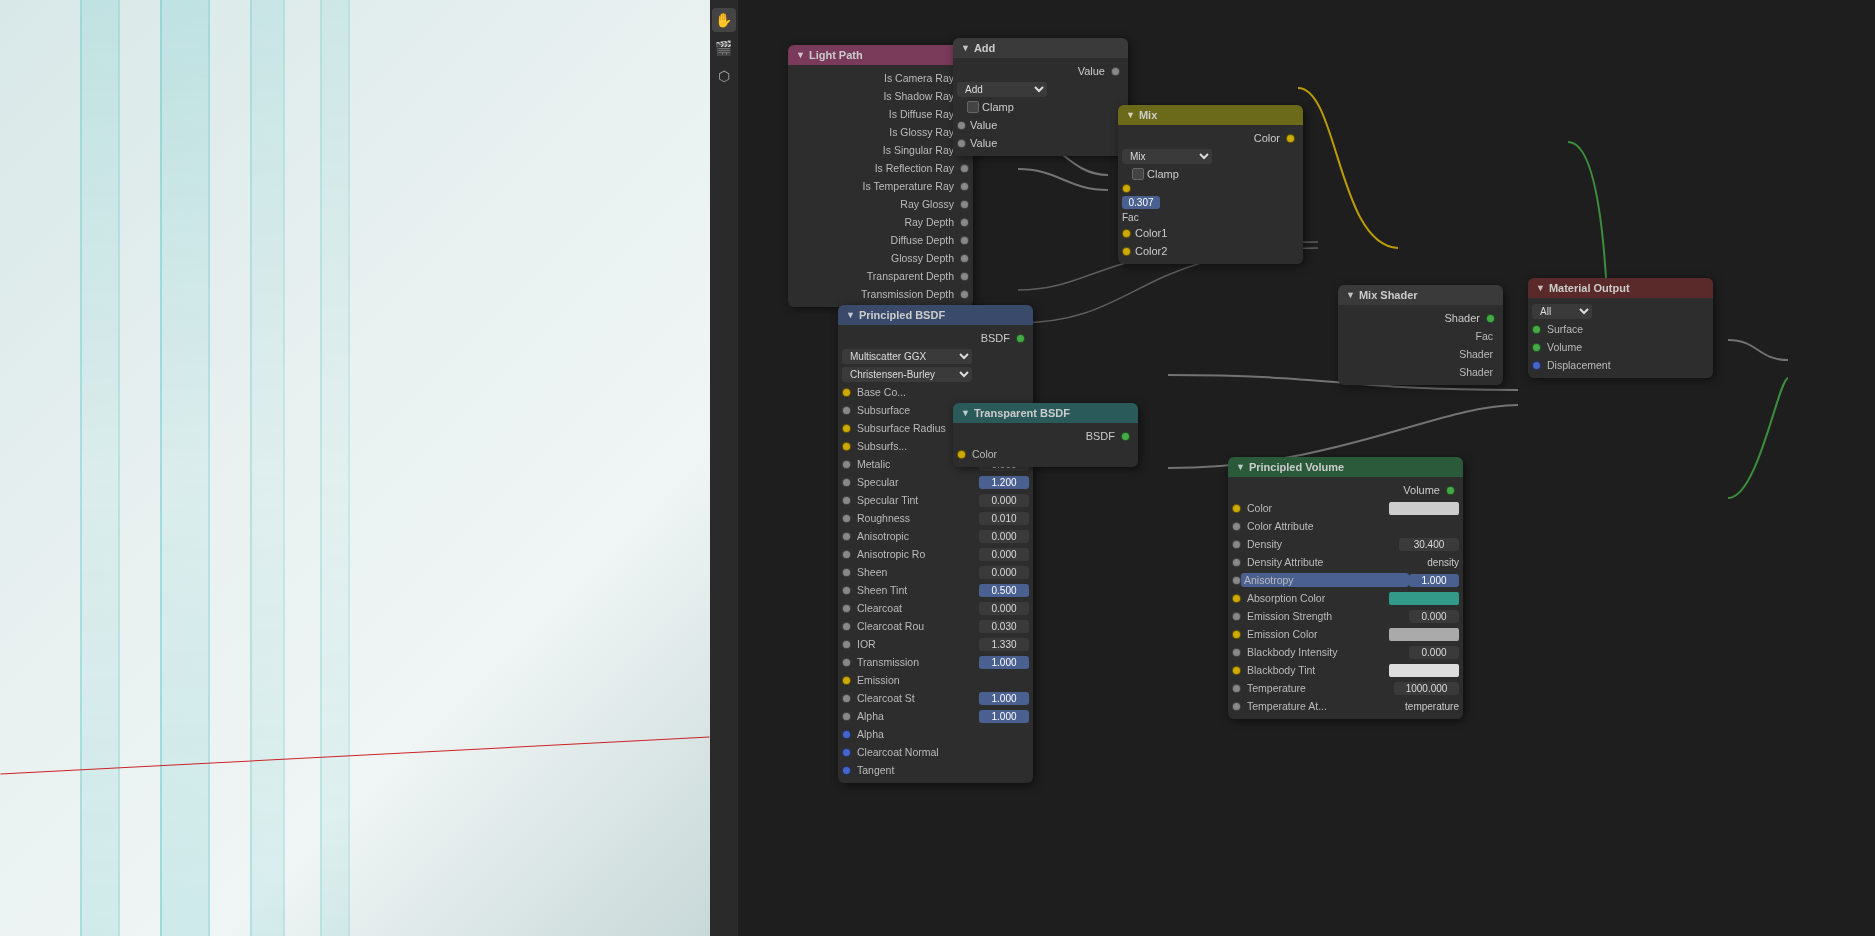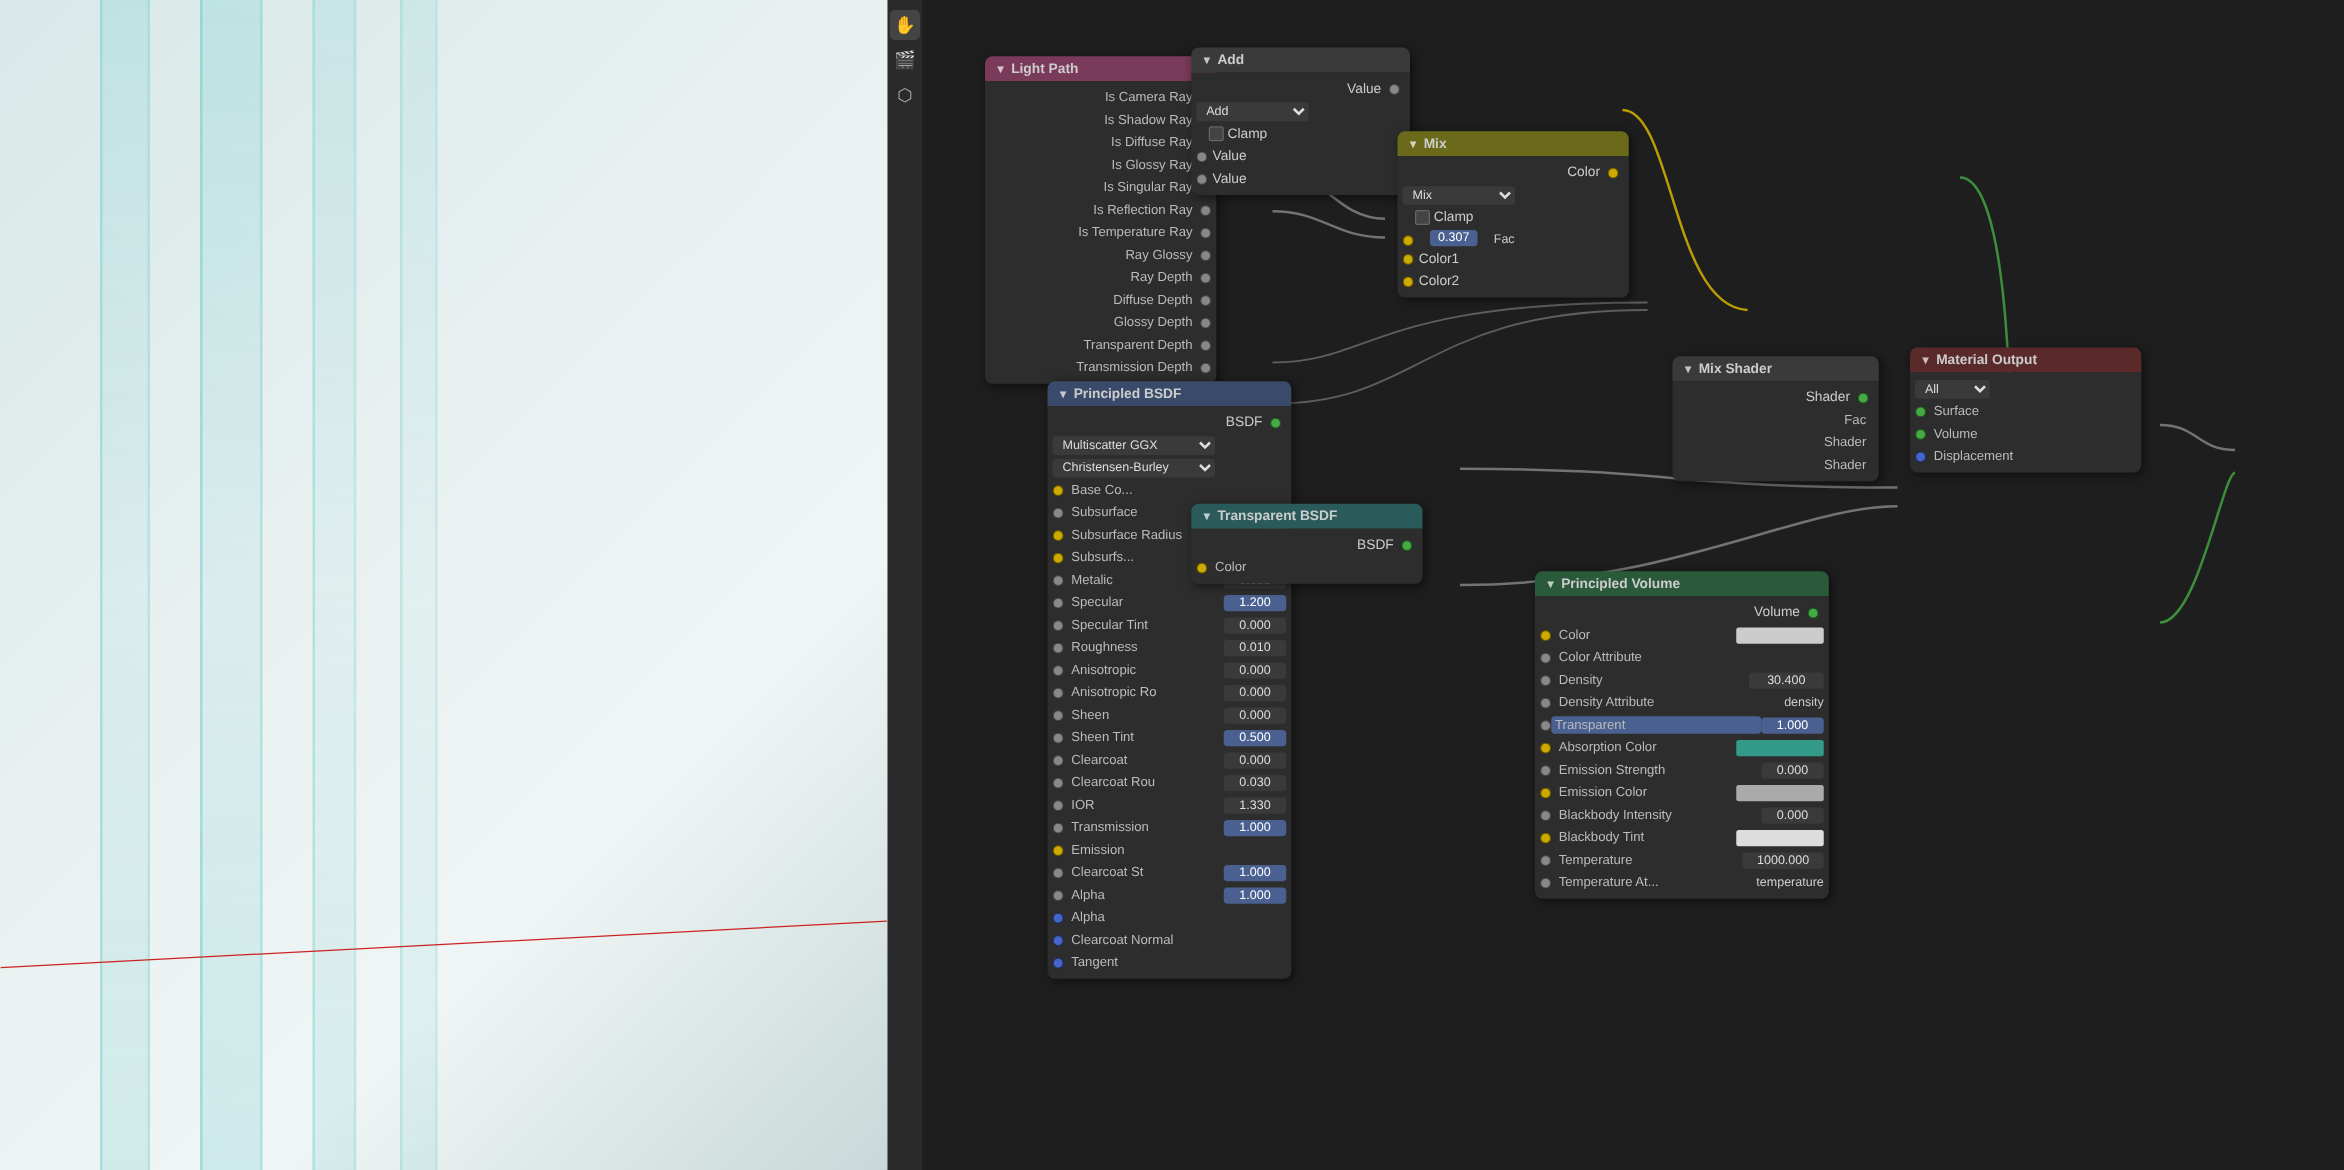--- a/index.html
+++ b/index.html
@@ -200,23 +200,24 @@
     .mini-checkbox {
       width: 12px;
       height: 12px;
       background: #444;
       border: 1px solid #666;
       border-radius: 2px;
     }
 
     .fac-row {
       display: flex;
-      align-items: flex-end;
-      gap: 13px;
+      align-items: flex-start;
+      gap: 3px;
       padding: 1px 4px;
+      flex-direction: column;
     }
 
     .color-swatch {
       width: 50px;
       height: 14px;
       border-radius: 2px;
       display: inline-block;
     }
   </style>
 </head>
@@ -613,21 +614,21 @@
         <span class="node-row-label left">Density</span>
         <input type="text" class="value-field" value="30.400" style="width: 60px;">
       </div>
       <div class="node-row">
         <div class="socket sock-gray"></div>
         <span class="node-row-label left">Density Attribute</span>
         <span style="color:#ccc;font-size:10px;">density</span>
       </div>
       <div class="node-row">
         <div class="socket sock-gray"></div>
-        <span class="node-row-label left" style="background:#4a6090;border-radius:3px;padding:1px 3px;">Transparent</span>
+        <span class="node-row-label left" style="background:#4a6090;border-radius:3px;padding:1px 3px;">Anisotropy</span>
         <input type="text" class="value-field highlighted" value="1.000" style="width: 50px;">
       </div>
       <div class="node-row">
         <div class="socket sock-yellow"></div>
         <span class="node-row-label left">Absorption Color</span>
         <span class="color-swatch" style="width:70px;height:13px;background:#339988;"></span>
       </div>
       <div class="node-row">
         <div class="socket sock-gray"></div>
         <span class="node-row-label left">Emission Strength</span>

